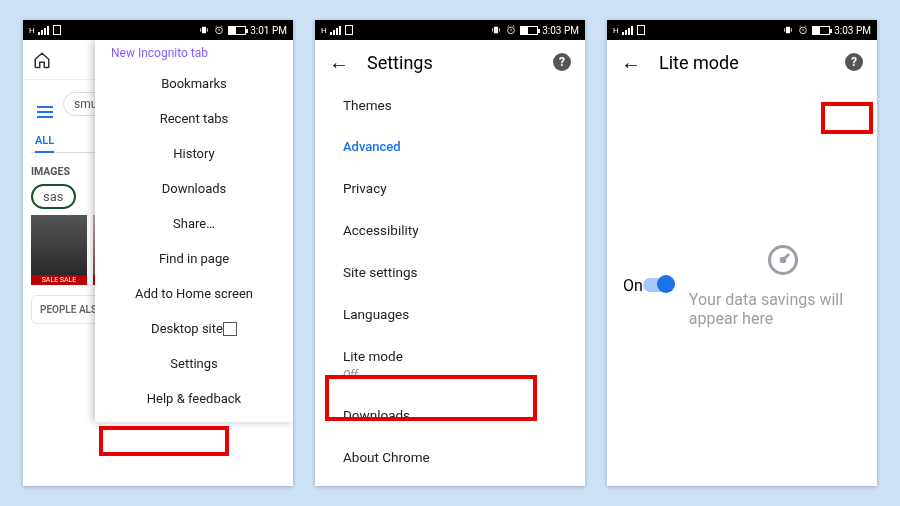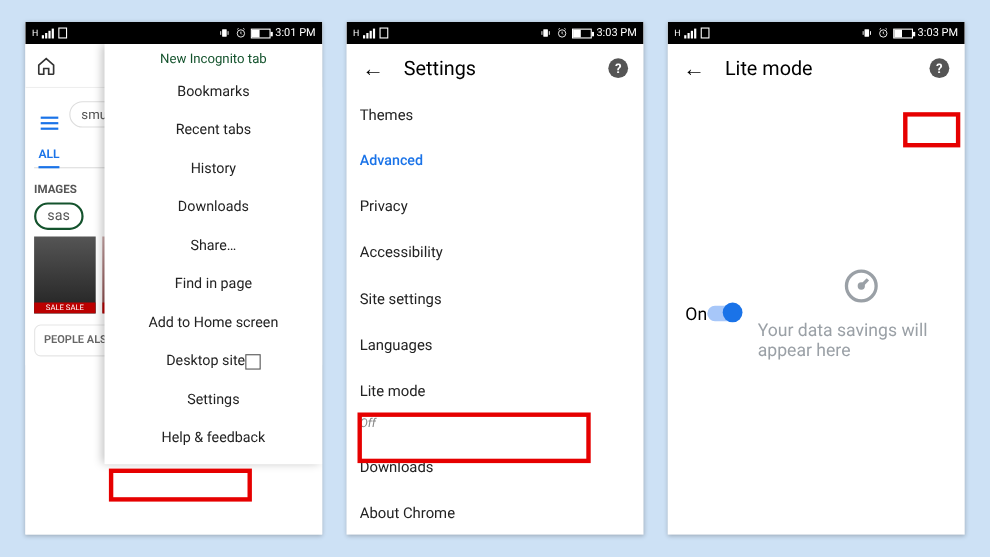--- a/index.html
+++ b/index.html
@@ -80,38 +80,38 @@
   .overflow-menu {
     position:absolute;
     top:20px;
     left:72px;
     right:0;
     background:#fff;
     box-shadow:-2px 0 8px rgba(0,0,0,0.25);
     padding:6px 0;
     z-index:5;
   }
-  .menuheader{color:#14532d;font-size:12px;padding:0 16px 6px;text-align:center;}
+  .menuheader{color:#8b5cf6;font-size:12px;padding:0 16px 6px;}
   .menuitem{
     padding:10px 16px; font-size:13px; color:#222; display:flex; align-items:center; justify-content:center;
   }
   .checkbox-empty{width:14px;height:14px;border:1.5px solid #555;}
 
   
   .appbar {
     height:44px; display:flex; align-items:center; padding:0 14px; gap:18px;
   }
   .appbar .title{font-size:18px;}
   .appbar .spacer{flex:1;}
   .helpcircle{width:18px;height:18px;border-radius:50%;background:#555;color:#fff;font-size:12px;display:flex;align-items:center;justify-content:center;font-weight:700;}
   .backarrow{font-size:20px;line-height:1;}
   .setlist{flex:1;overflow:hidden;}
-  .setitem{padding:13px 12px;font-size:13.5px;color:#222;}
+  .setitem{padding:13px 28px;font-size:13.5px;color:#222;}
   .setitem.adv{color:#1a73e8;font-weight:500;font-size:13px;}
-  .setitem .sub{font-size:11px;color:#888;display:block;margin-top:14px;font-style:italic;}
+  .setitem .sub{font-size:11px;color:#888;display:block;margin-top:4px;font-style:italic;}
 
   
   .s3body{flex:1;display:flex;flex-direction:row;}
   .onrow{display:flex;align-items:center;justify-content:space-between;padding:14px 16px;}
   .toggle{width:30px;height:14px;border-radius:8px;background:#a7c7f9;position:relative;}
   .toggle .knob{position:absolute;right:-2px;top:-3px;width:18px;height:18px;border-radius:50%;background:#1a73e8;}
   .s3center{flex:1;display:flex;flex-direction:column;align-items:center;justify-content:center;color:#888;}
   .gauge{width:36px;height:36px;margin-bottom:12px;}
   .s3msg{font-size:16px;color:#9aa0a6;}
 

